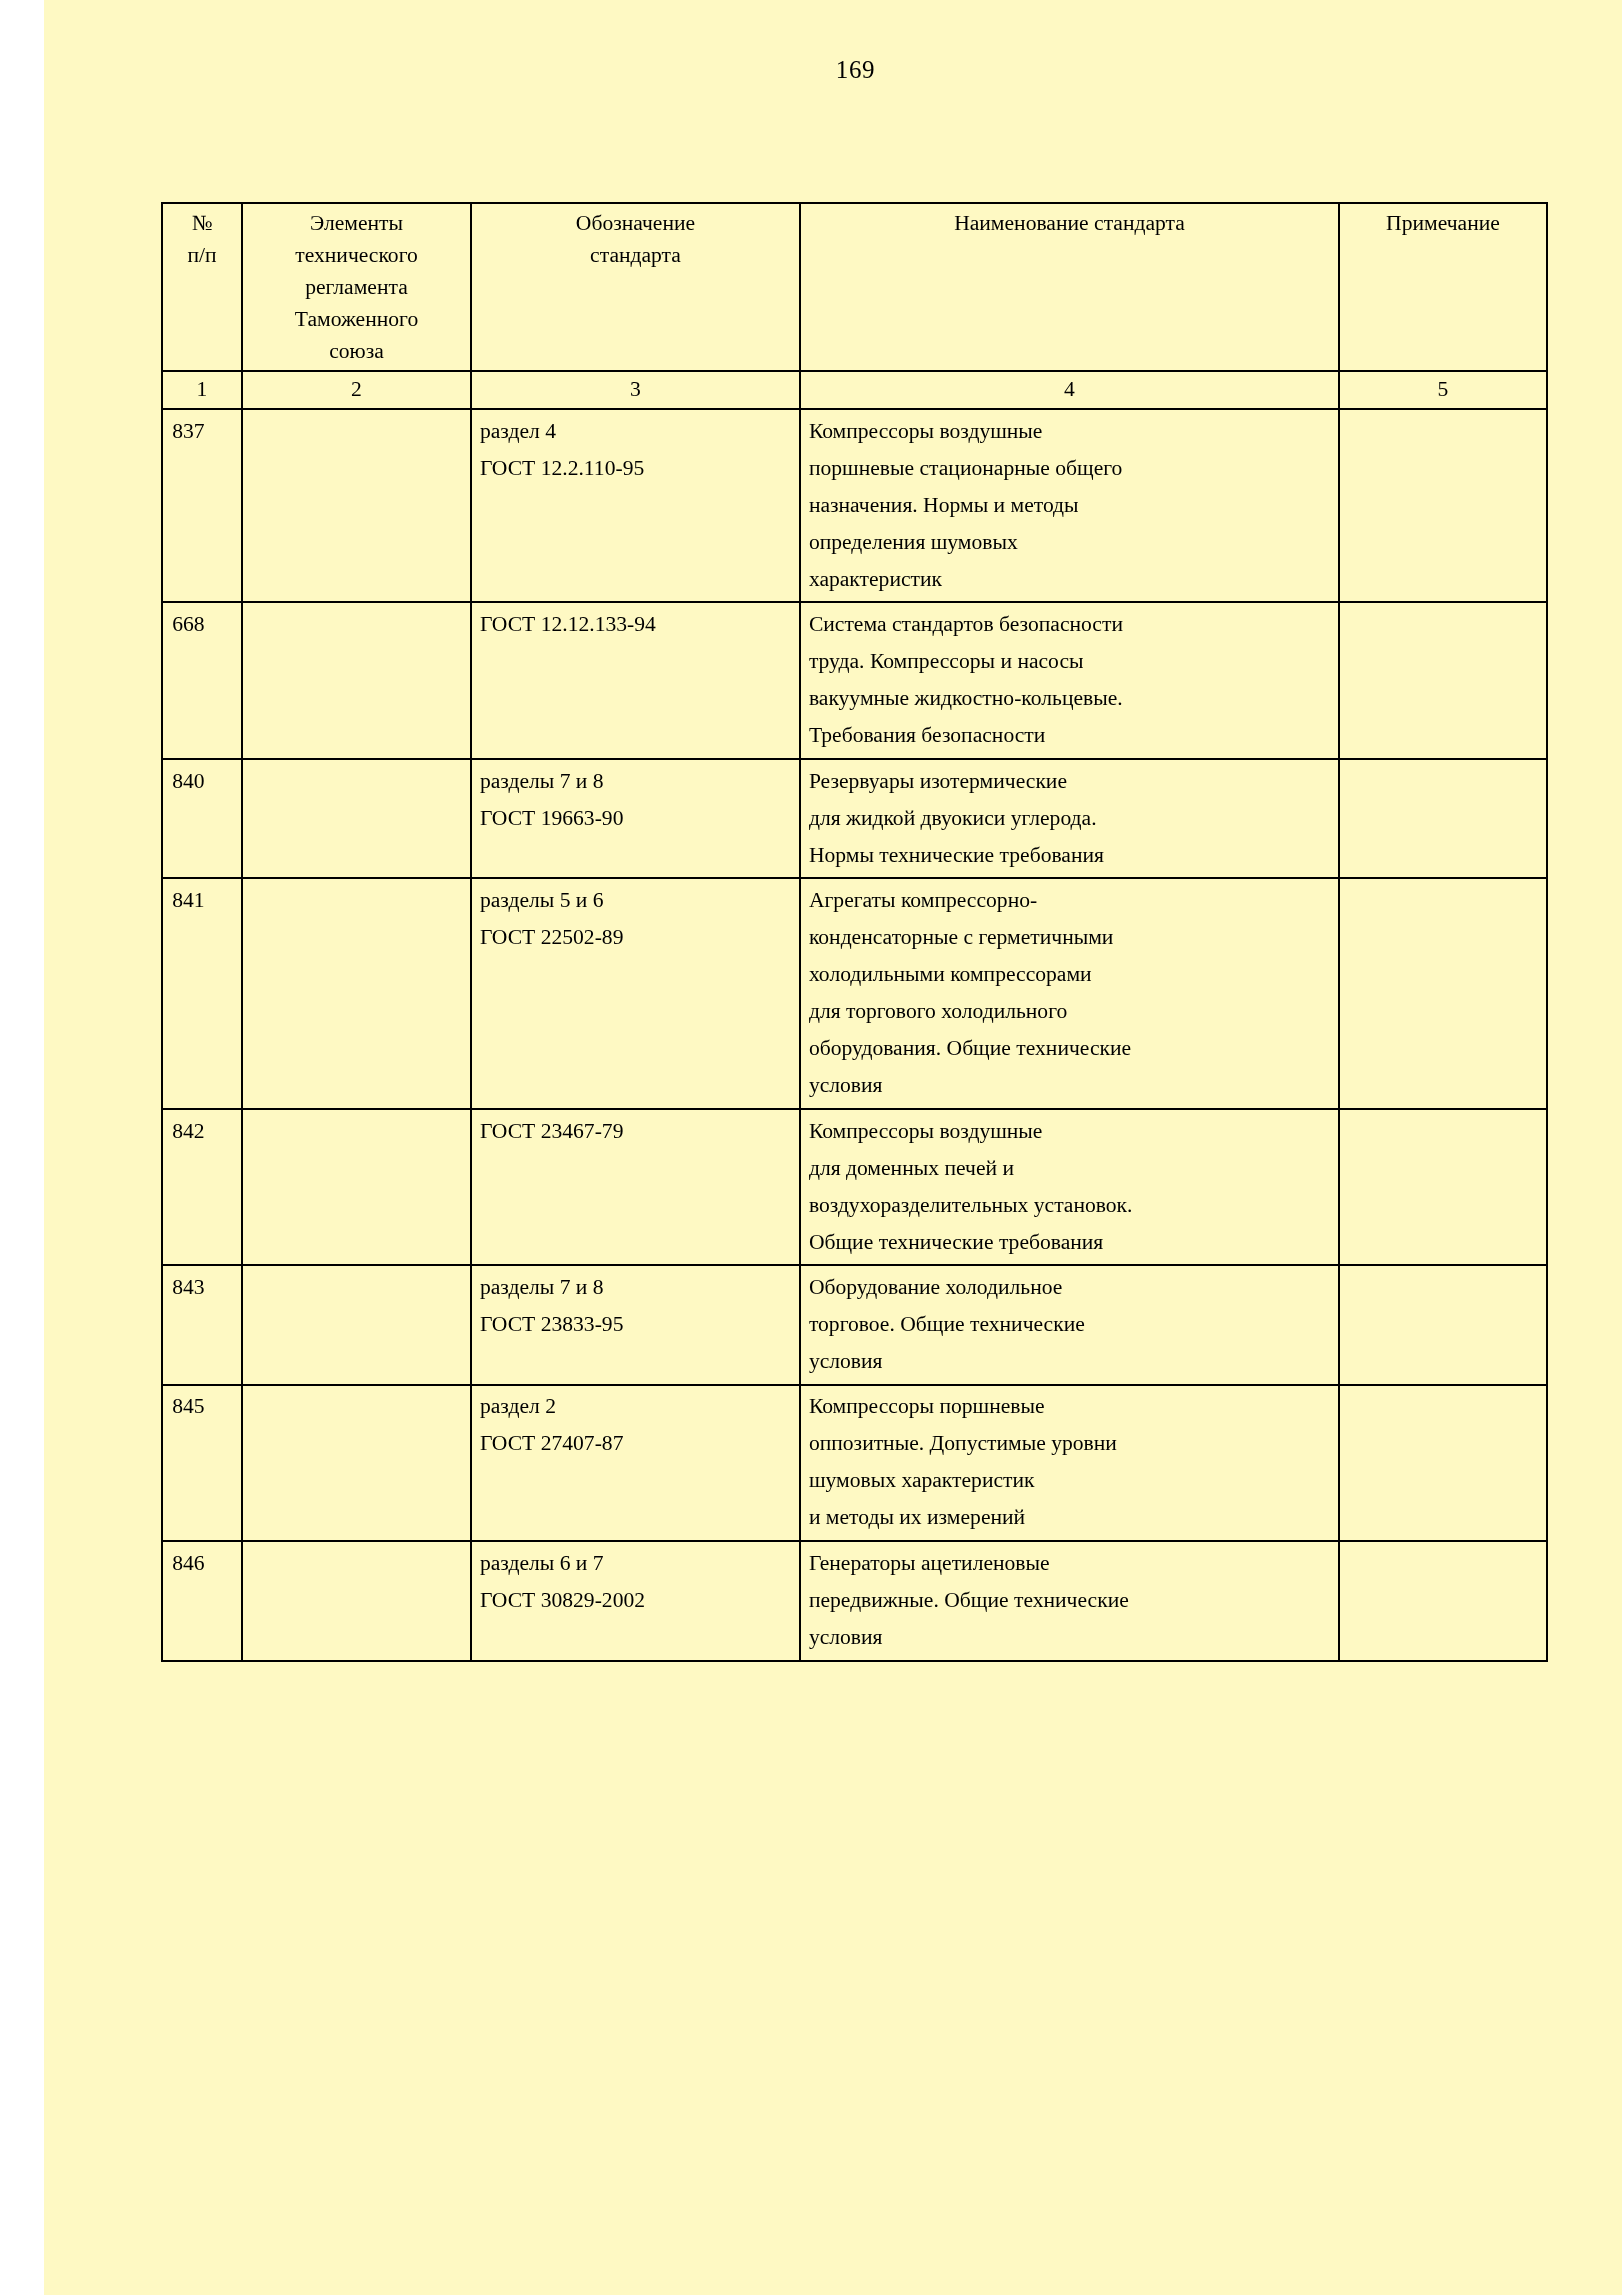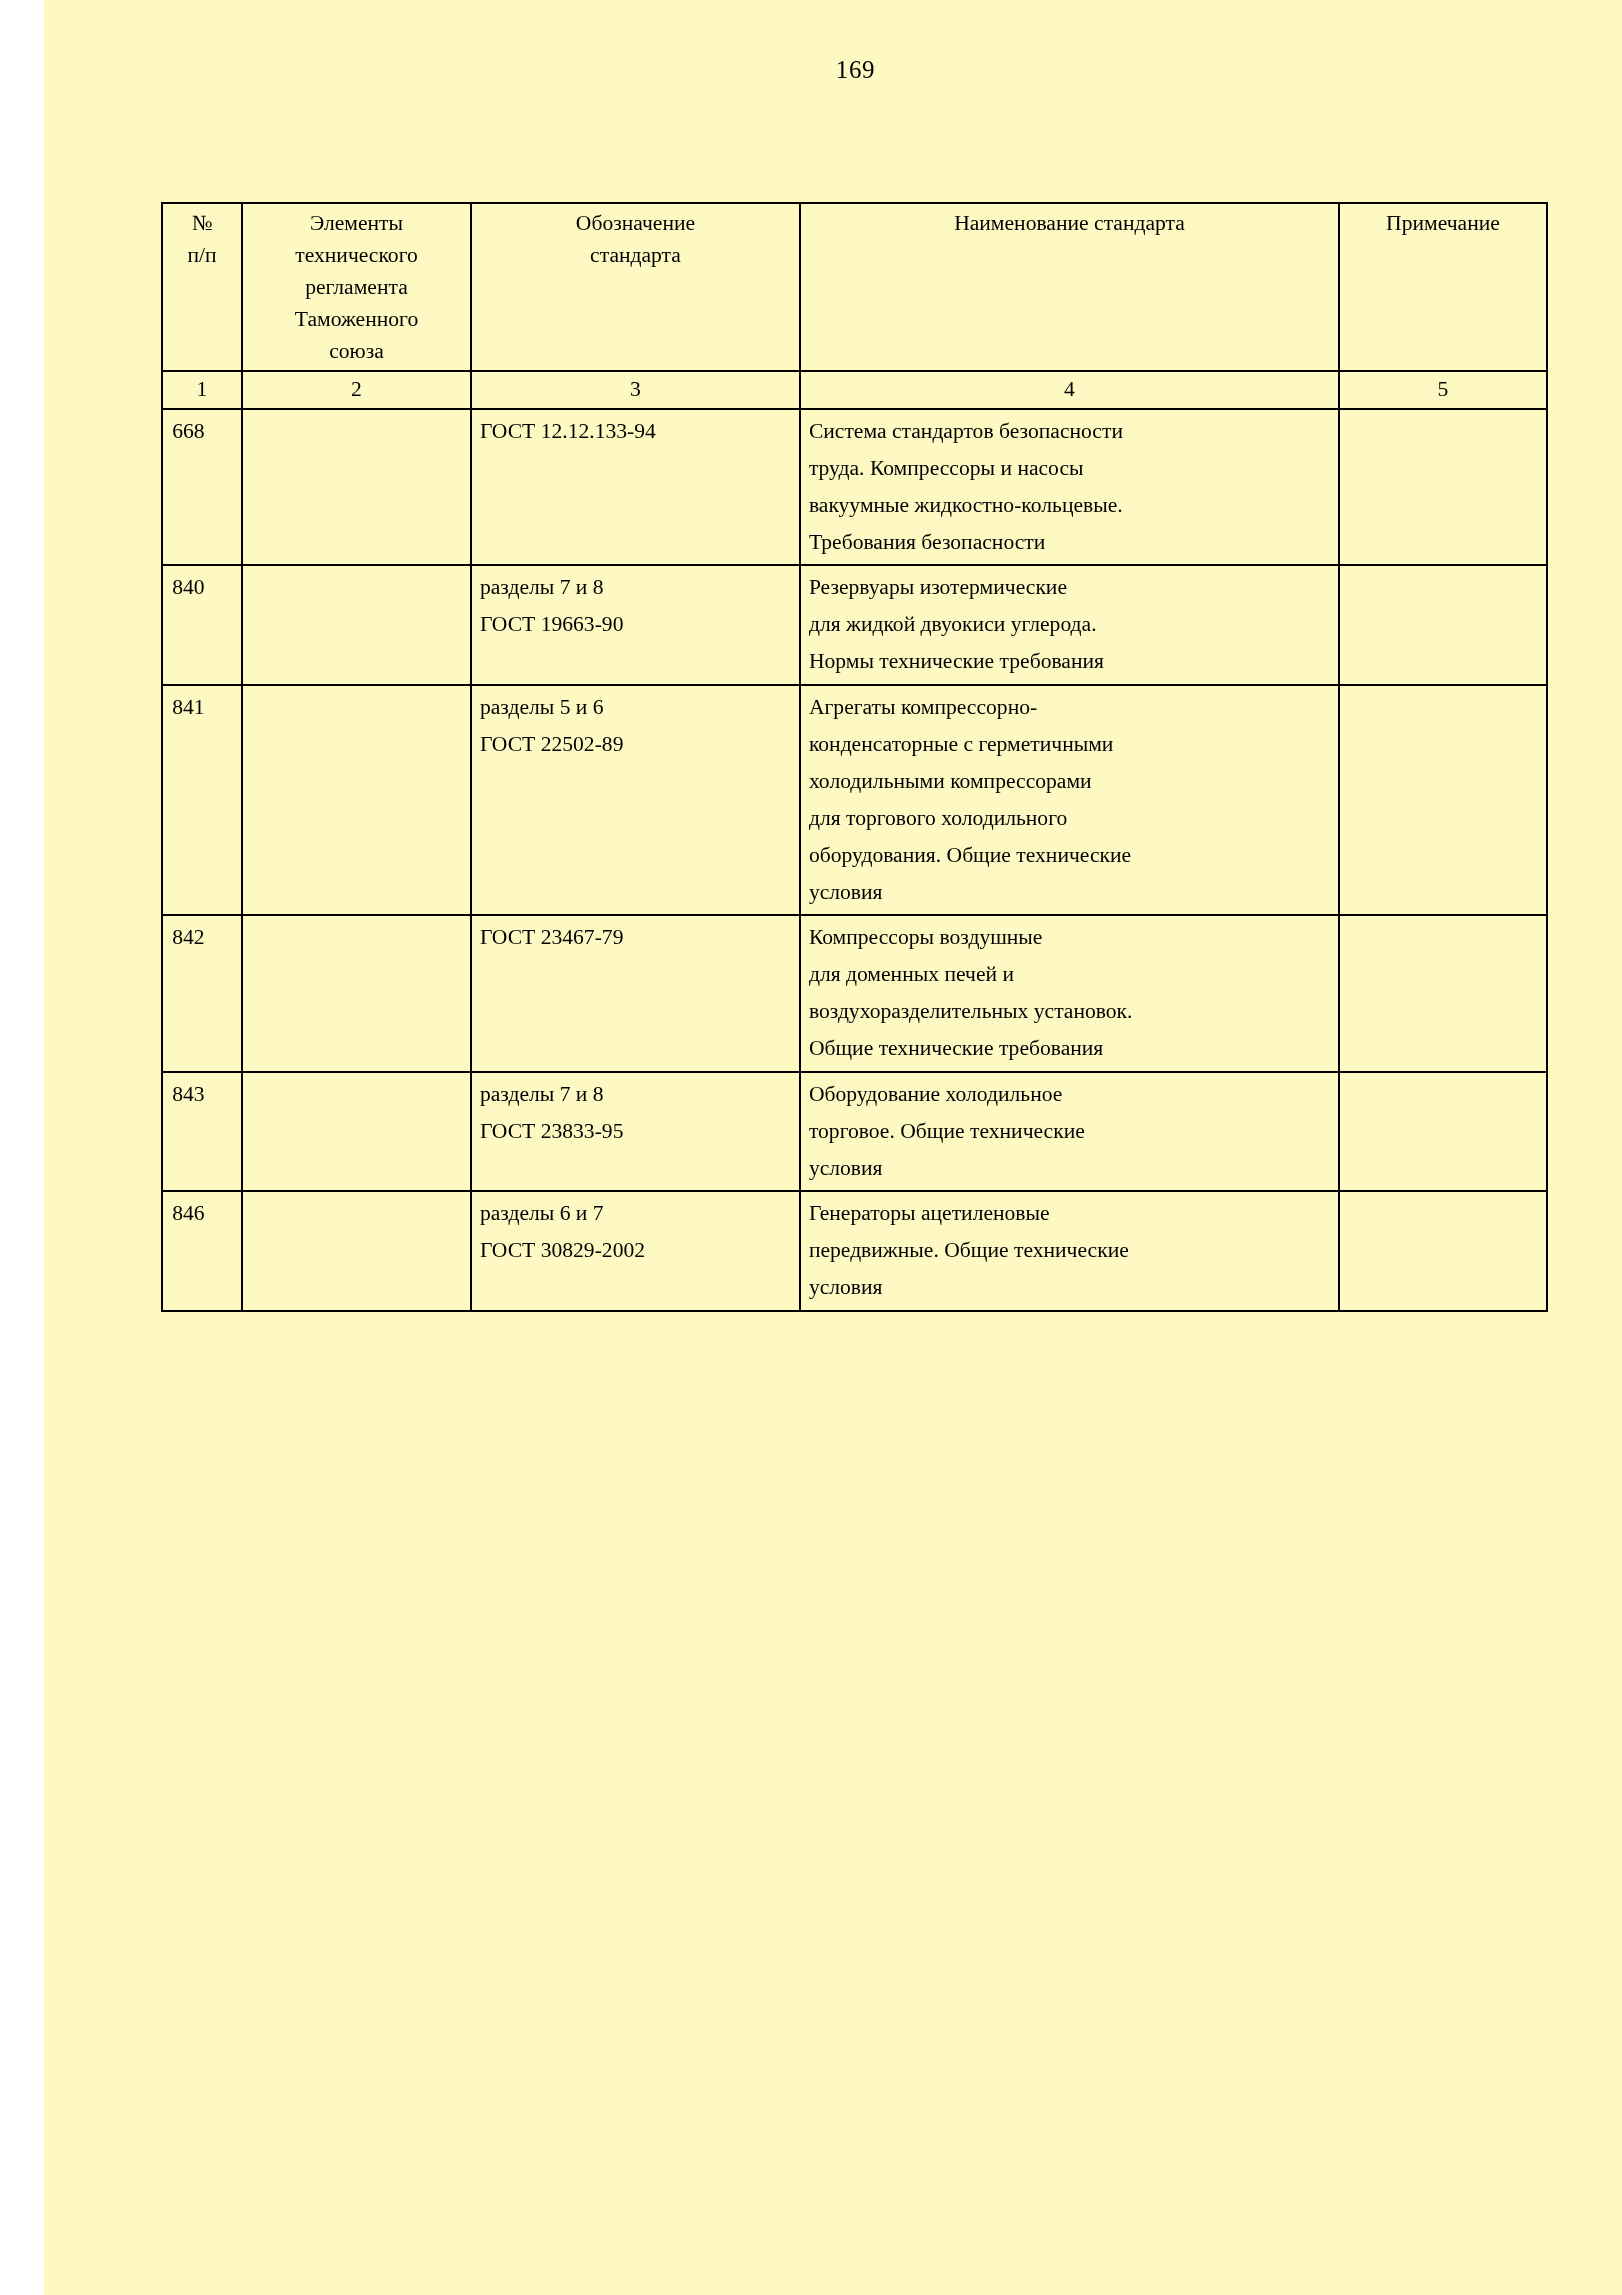--- a/index.html
+++ b/index.html
@@ -104,20 +104,32 @@
       <tr class="colnums">
         <td>1</td>
         <td>2</td>
         <td>3</td>
         <td>4</td>
         <td>5</td>
       </tr>
     </thead>
     <tbody>
         <tr class="body-row">
+          <td class="cell-num">837</td>
+          <td></td>
+          <td class="ml">раздел 4
+ГОСТ 12.2.110-95</td>
+          <td class="ml">Компрессоры воздушные
+поршневые стационарные общего
+назначения. Нормы и методы
+определения шумовых
+характеристик</td>
+          <td></td>
+        </tr>
+        <tr class="body-row">
           <td class="cell-num">668</td>
           <td></td>
           <td class="ml">ГОСТ 12.12.133-94</td>
           <td class="ml">Система стандартов безопасности
 труда. Компрессоры и насосы
 вакуумные жидкостно-кольцевые.
 Требования безопасности</td>
           <td></td>
         </tr>
         <tr class="body-row">
@@ -157,20 +169,31 @@
           <td class="cell-num">843</td>
           <td></td>
           <td class="ml">разделы 7 и 8
 ГОСТ 23833-95</td>
           <td class="ml">Оборудование холодильное
 торговое. Общие технические
 условия</td>
           <td></td>
         </tr>
         <tr class="body-row">
+          <td class="cell-num">845</td>
+          <td></td>
+          <td class="ml">раздел 2
+ГОСТ 27407-87</td>
+          <td class="ml">Компрессоры поршневые
+оппозитные. Допустимые уровни
+шумовых характеристик
+и методы их измерений</td>
+          <td></td>
+        </tr>
+        <tr class="body-row">
           <td class="cell-num">846</td>
           <td></td>
           <td class="ml">разделы 6 и 7
 ГОСТ 30829-2002</td>
           <td class="ml">Генераторы ацетиленовые
 передвижные. Общие технические
 условия</td>
           <td></td>
         </tr>
       </tbody>

